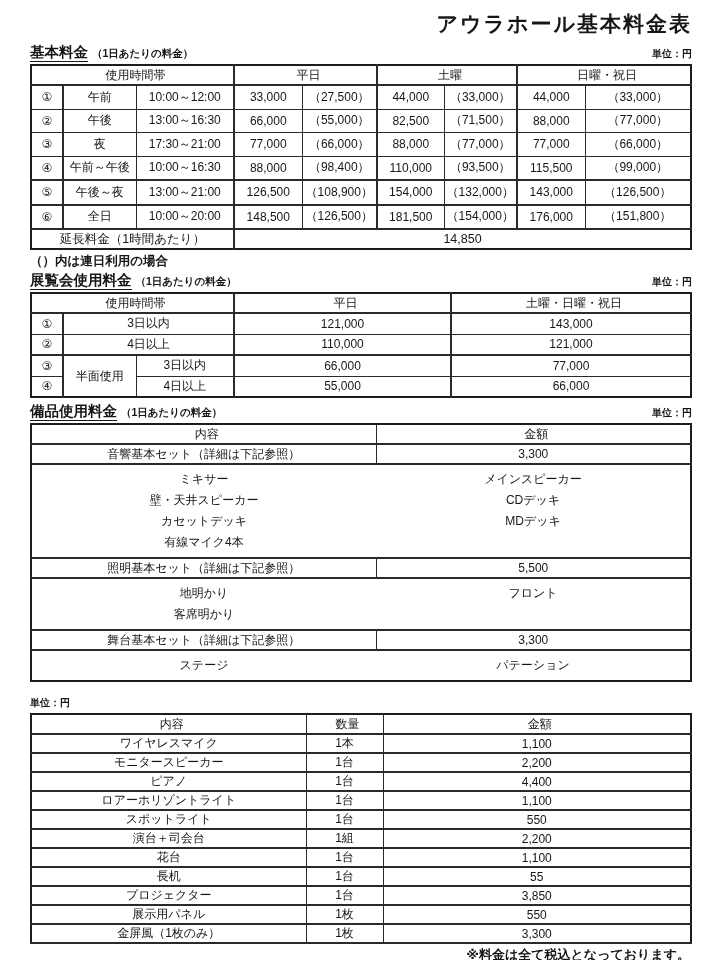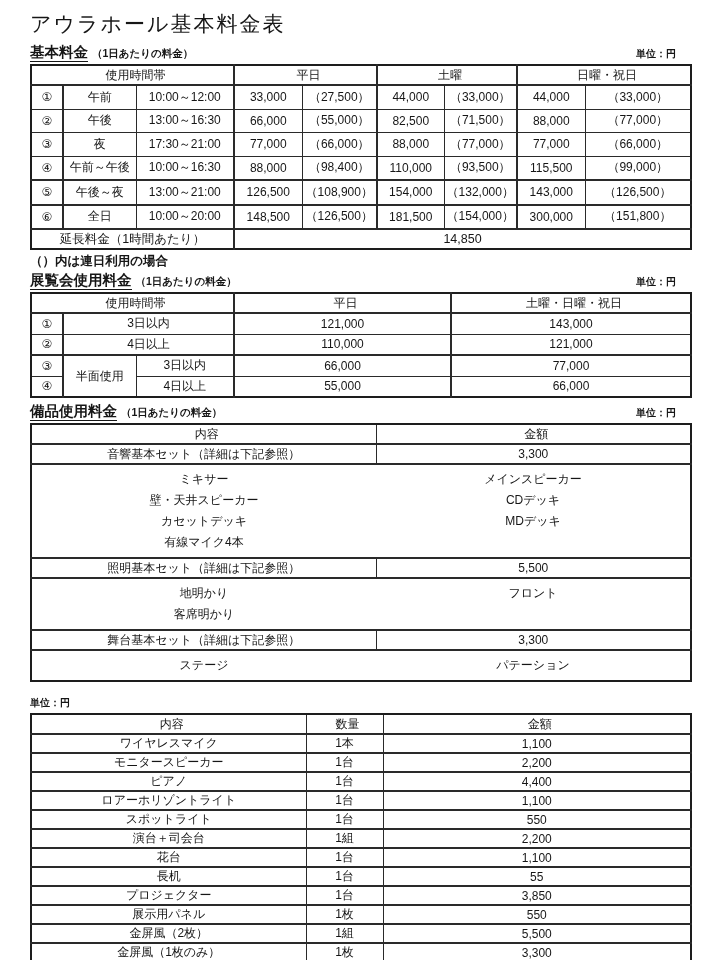--- a/index.html
+++ b/index.html
@@ -3,26 +3,26 @@
 <meta charset="utf-8">
 <style>
   html,body{margin:0;padding:0;background:#fff;}
   body{
     width:720px;height:960px;
     font-family:"Liberation Sans","DejaVu Sans",sans-serif;
     color:#161616;
   }
   .page{padding:8px 28px 0 30px;width:662px;}
   .page-title{
-    text-align:left;font-size:21px;font-weight:normal;letter-spacing:2px;
+    text-align:right;font-size:21px;font-weight:bold;letter-spacing:2px;
     margin:2px 0 6px 0;
   }
   .sec-head{
     display:flex;justify-content:space-between;align-items:flex-end;
-    margin:0 16px 2px 0;
+    margin:0 0 2px 0;
   }
   .sec-title{font-size:14.5px;font-weight:bold;line-height:17px;}
   .sec-title .big{border-bottom:1.5px solid #161616;padding-bottom:1px;}
   .sec-sub{font-size:10.5px;font-weight:bold;}
   .unit{font-size:10px;font-weight:bold;padding-bottom:1px;}
   table{
     border-collapse:collapse;table-layout:fixed;width:660px;
     border:2px solid #1d1d1d;
   }
   th,td{
@@ -143,21 +143,21 @@
             <td class="">（126,500）</td>
           </tr>
           <tr class="bt2">
             <td class="br2">⑥</td>
             <td class="">全日</td>
             <td class="br2">10:00～20:00</td>
             <td class="">148,500</td>
             <td class="br2">（126,500）</td>
             <td class="">181,500</td>
             <td class="br2">（154,000）</td>
-            <td class="">300,000</td>
+            <td class="">176,000</td>
             <td class="">（151,800）</td>
           </tr>
         </tbody>
       <tfoot>
         <tr>
           <td colspan="3" class="br2">延長料金（1時間あたり）</td>
           <td colspan="6">14,850</td>
         </tr>
       </tfoot>
     </table>
@@ -345,25 +345,20 @@
             <td>プロジェクター</td>
             <td>1台</td>
             <td>3,850</td>
           </tr>
           <tr>
             <td>展示用パネル</td>
             <td>1枚</td>
             <td>550</td>
           </tr>
           <tr>
-            <td>金屏風（2枚）</td>
-            <td>1組</td>
-            <td>5,500</td>
-          </tr>
-          <tr>
             <td>金屏風（1枚のみ）</td>
             <td>1枚</td>
             <td>3,300</td>
           </tr>
         </tbody>
     </table>
     <div class="tax-note">※料金は全て税込となっております。</div>
   </section>
 
 </div>

